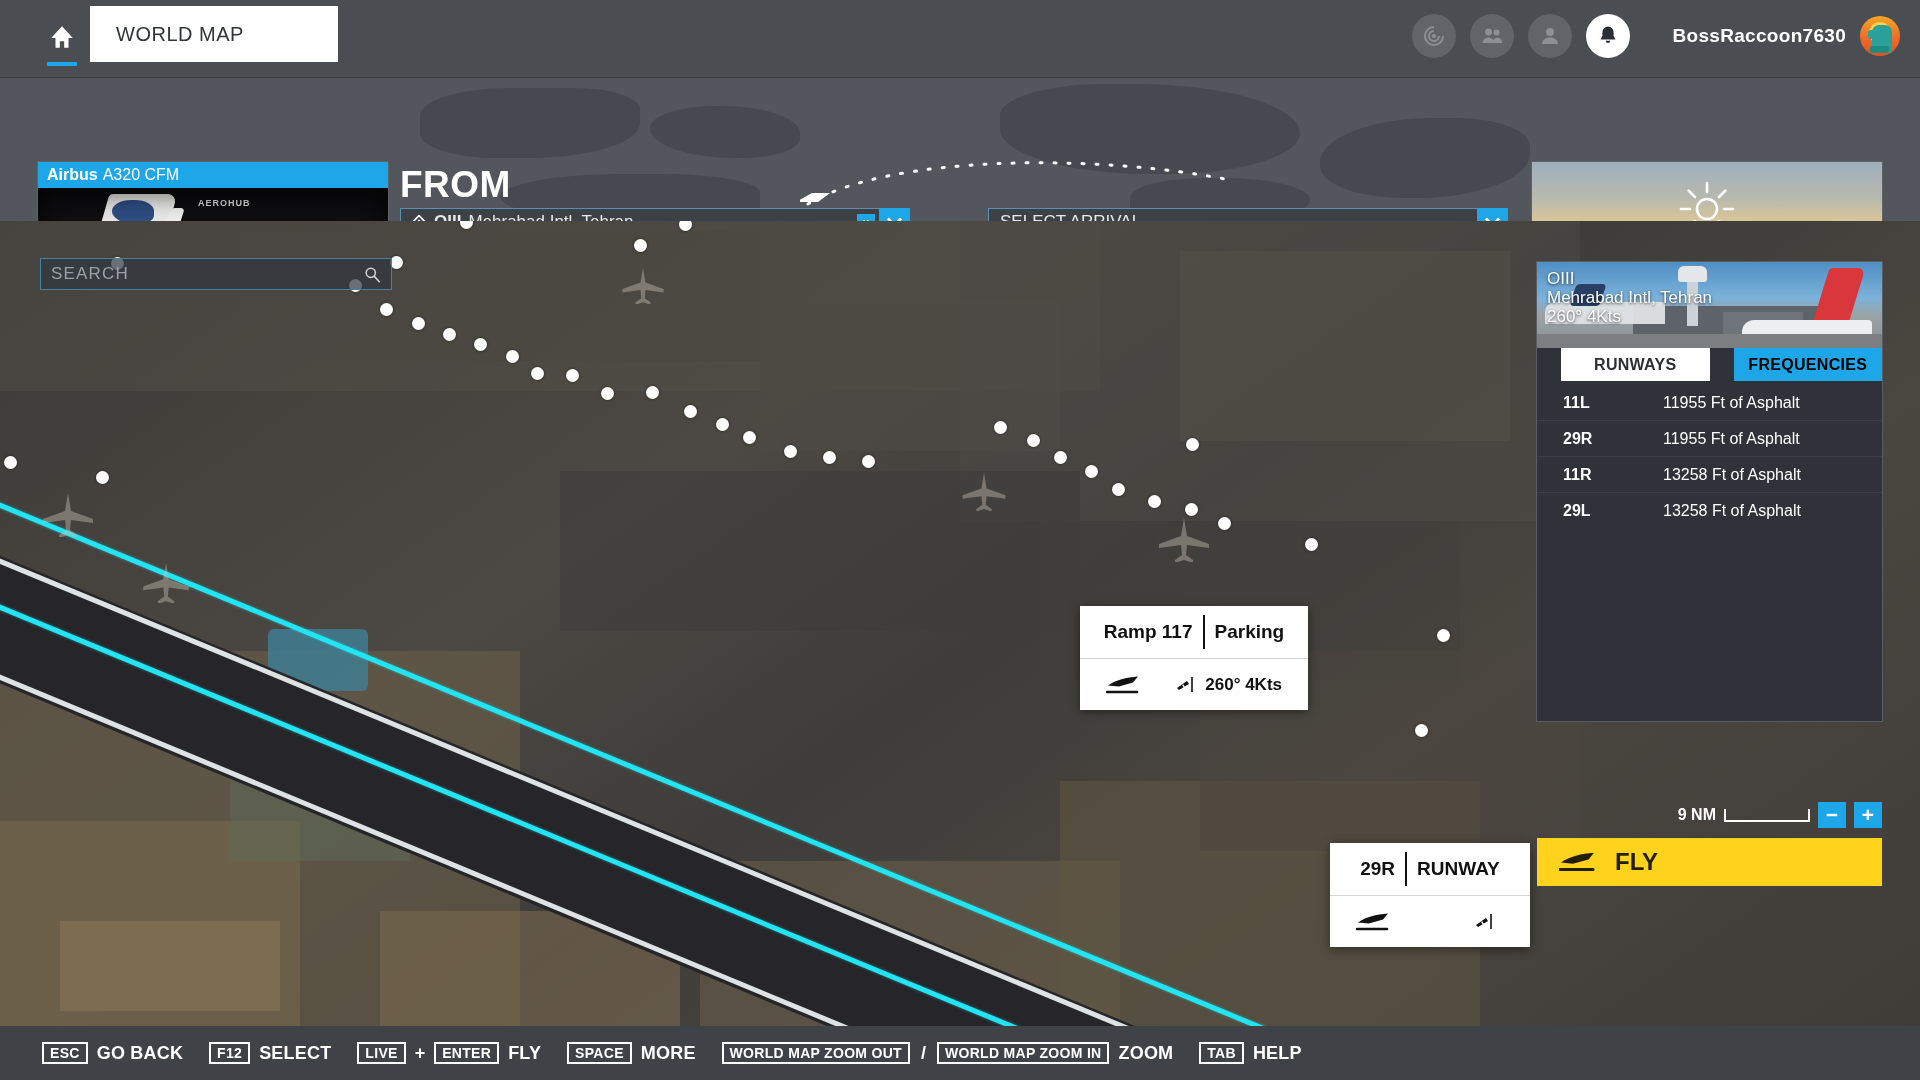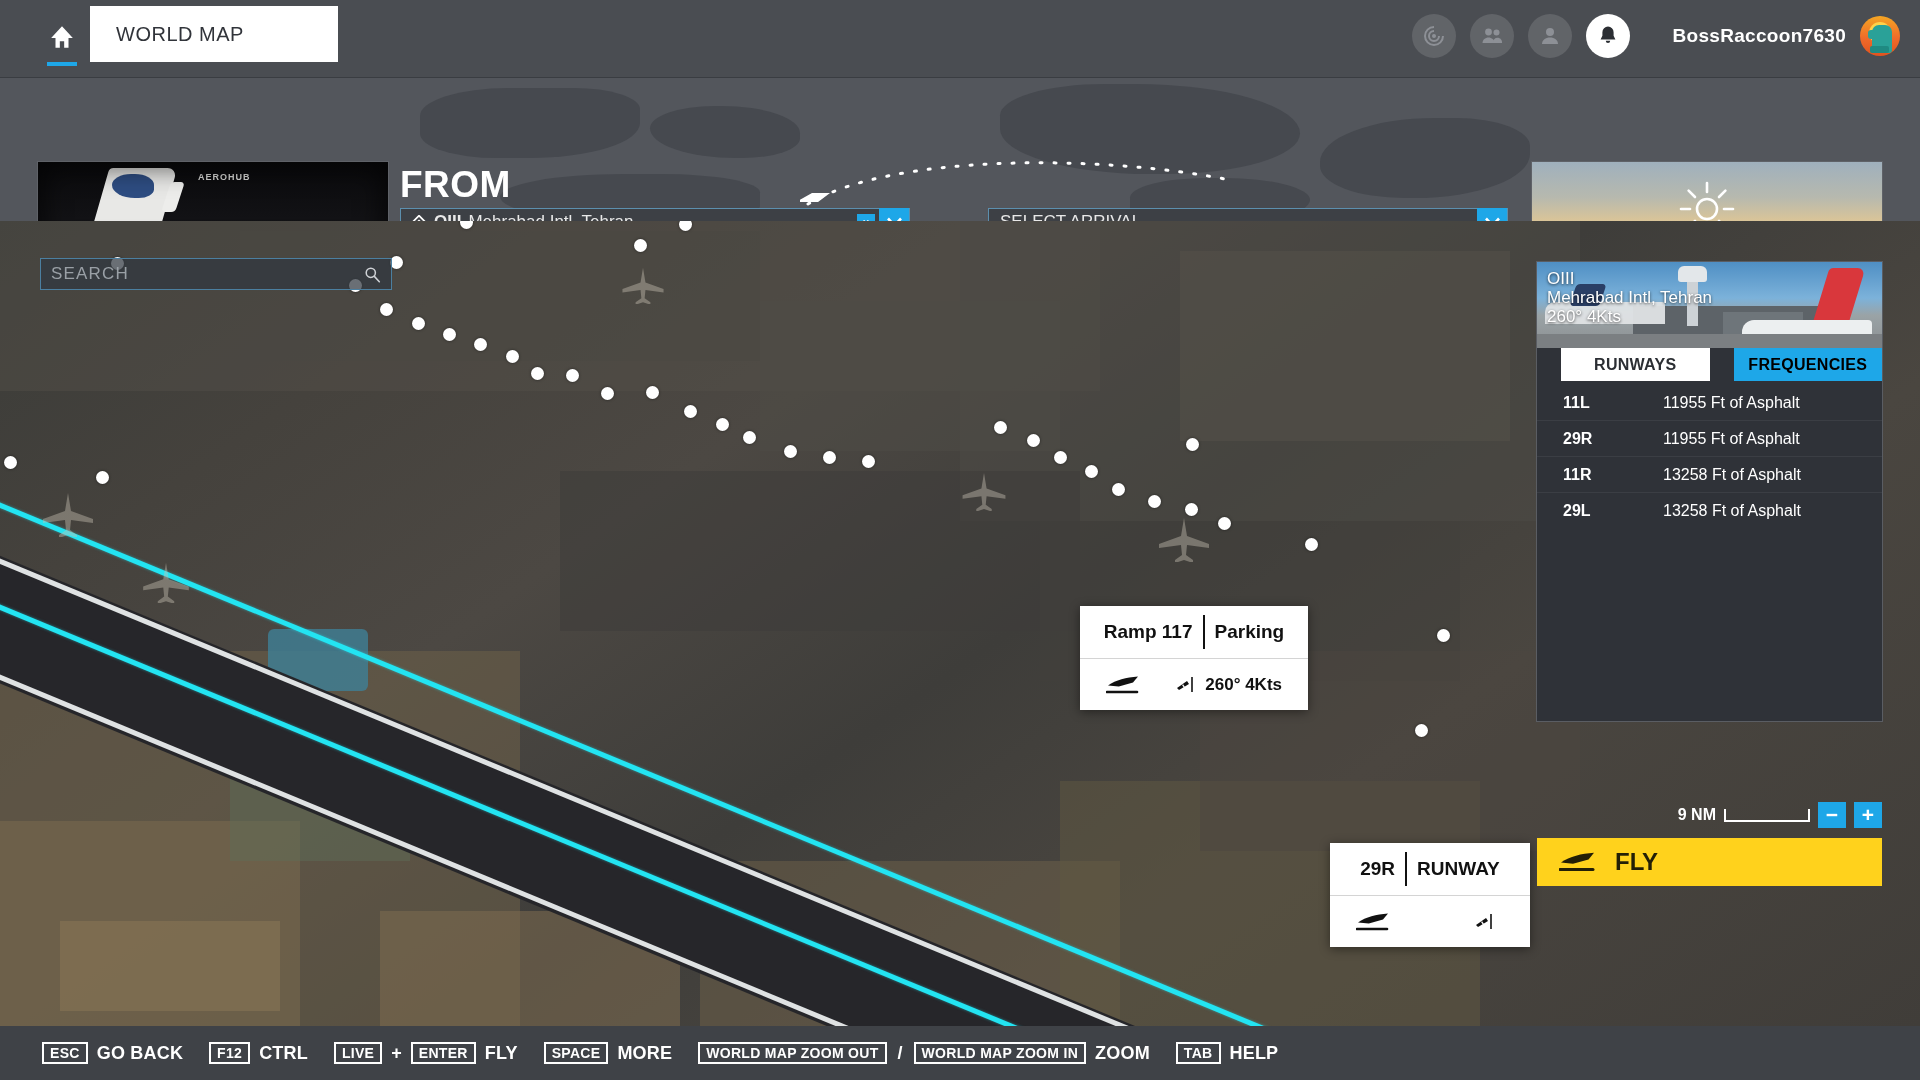--- a/index.html
+++ b/index.html
@@ -286,20 +286,24 @@
       <i class="continent" style="left:1320px;top:40px;width:210px;height:80px;border-radius:55% 35% 55% 40%;"></i>
       <i class="continent" style="left:500px;top:96px;width:260px;height:48px;border-radius:50% 40% 35% 55%;"></i>
       <i class="continent" style="left:1130px;top:100px;width:180px;height:46px;border-radius:45% 50% 55% 35%;"></i>
       <svg class="route-arc" viewBox="0 0 450 60">
         <path d="M8 46 C 90 -4, 300 -4, 430 22" stroke="#ffffff" stroke-width="3" fill="none" stroke-dasharray="2 12" stroke-linecap="round"></path>
         <path d="M0 40 L22 40 L34 31 L16 31 Z M0 46 h34" fill="#ffffff" transform="translate(-4,4)"></path>
       </svg>
     </div>
 
     <div class="aircraft-card">
+      <div class="aircraft-hdr">
+        <b>Airbus</b>
+        <span>A320 CFM</span>
+      </div>
       <div class="aircraft-photo">
         <i class="ac-tail"></i>
           <i class="ac-tail-logo"></i>
         <i class="ac-winglet"></i>
         <span class="ac-text1">AEROHUB</span>
 
         <i class="card-fade"></i>
       </div>
     </div>
 
@@ -547,21 +551,21 @@
     <span>FLY</span>
   </div>
 
   <div class="hotbar">
     <div class="hk">
       <span class="key">ESC</span>
       <span class="hk-lab">GO BACK</span>
     </div>
     <div class="hk">
       <span class="key">F12</span>
-      <span class="hk-lab">CTRL</span>
+      <span class="hk-lab">SELECT</span>
     </div>
     <div class="hk">
       <span class="key">LIVE</span>
       <span class="plus">+</span>
       <span class="key">ENTER</span>
       <span class="hk-lab">FLY</span>
     </div>
     <div class="hk">
       <span class="key">SPACE</span>
       <span class="hk-lab">MORE</span>

